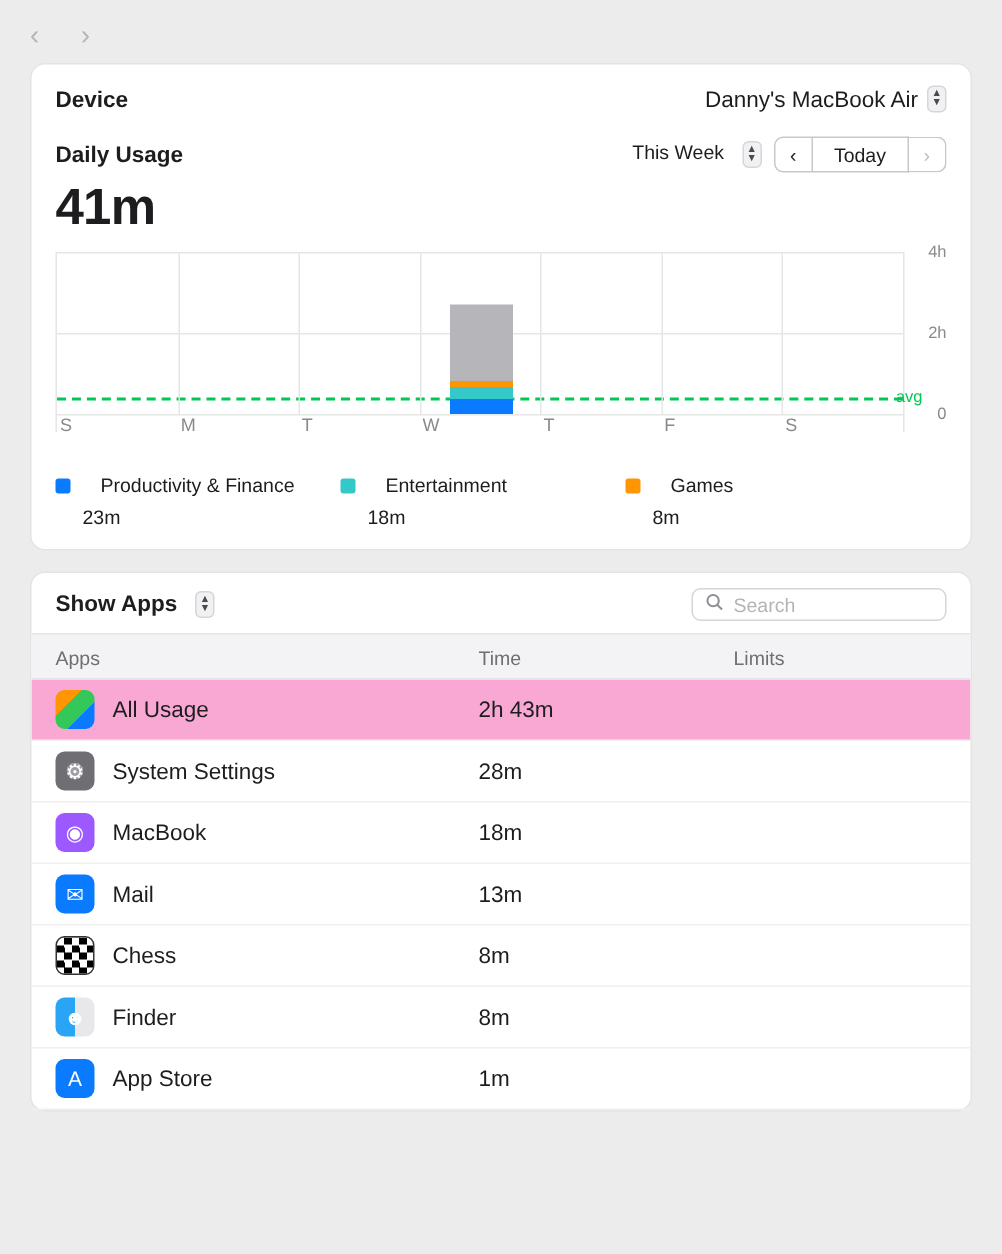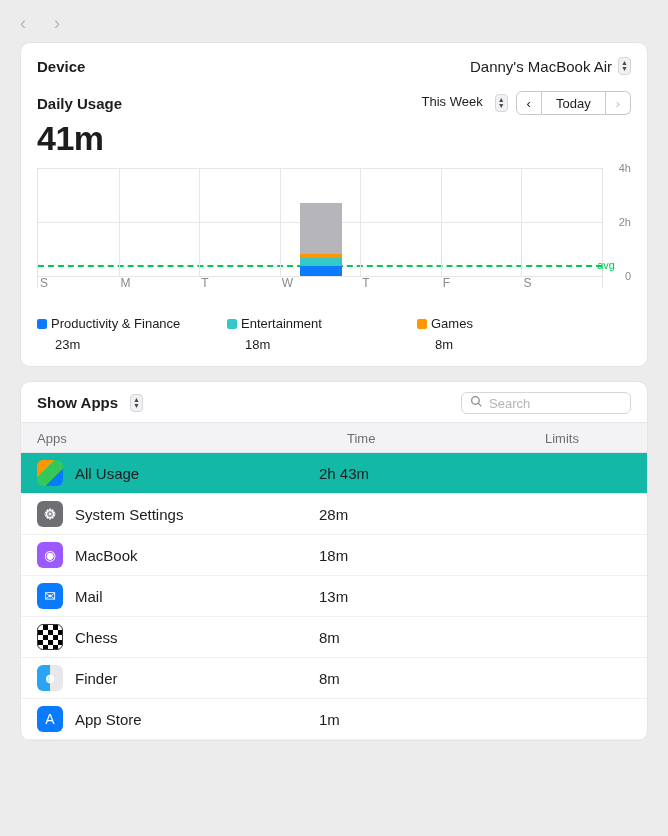--- a/index.html
+++ b/index.html
@@ -107,21 +107,21 @@
     .seg-prod   { background: #0a7aff; }
     .seg-other  { background: #b6b6ba; }
     .y-axis { width: 28px; position: relative; }
     .y-tick { position: absolute; right: 0; font-size: 11px; color: #8a8a8e; transform: translateY(-50%);}
     .y-avg  { position: absolute; right: 16px; font-size: 11px; color: #00c853; transform: translateY(-50%);}
     .x-labels { position:absolute; bottom:-4px; left:0; right:0; height:16px;}
     .x-label { position:absolute; font-size: 12px; color: #8a8a8e; }
 
     .legend { display: flex; gap: 0; margin-top: 28px; }
     .legend-item { display:flex; flex-direction: column; gap:6px; }
-    .legend-top { display:flex; align-items:center; gap:4px; font-size: 13px;}
+    .legend-top { display:flex; align-items:center; gap:20px; font-size: 13px;}
     .legend-col1 { width: 190px;}
     .legend-col2 { width: 190px;}
     .legend-col3 { width: 140px;}
     .swatch { width: 10px; height: 10px; border-radius: 2px; display:inline-block; }
     .legend-val { font-size: 13px; color: #1d1d1f; padding-left: 18px;}
 
     
     .card2 { margin-top: 14px; padding: 10px 0 0 0; }
     .card2-header {
       display:flex; align-items:center; justify-content: space-between;
@@ -138,32 +138,31 @@
     }
     .search input::placeholder { color: #b4b4b8; }
     .search-icon { color: #8f8f93; font-size: 12px; }
 
     .table-headers {
       display:flex;  font-size: 13px; color: #6e6e73;
       padding: 8px 16px 6px 16px;
       background: #f3f3f5;
       border-top: 1px solid #e6e6e8;
       border-bottom: 1px solid #e6e6e8;
-      gap: 28px;
     }
     .col-apps { width: 282px; }
     .col-time { width: 170px; }
     .col-limits { flex:1; }
 
     .table-body { overflow:auto; }
     .app-row {
       display:flex; align-items:center; padding: 7px 16px; font-size: 15px;
       border-bottom: 1px solid #f0f0f2;
     }
-    .app-row.selected { background: #14b8a6; }
+    .app-row.selected { background: #f9a8d4; }
     .app-cell { display:flex; align-items:center; gap: 12px; width: 282px;}
     .app-icon { width: 26px; height: 26px; border-radius: 6px; display:inline-flex; align-items:center; justify-content:center; font-size:14px; color:#fff; flex-shrink:0;}
     .app-name { font-size: 15px; }
     .app-time { width: 170px; font-size: 15px;}
     .ic-allusage { background: linear-gradient(135deg,#ff9500 0 33%, #34c759 33% 66%, #0a7aff 66%);}
     .ic-settings { background: radial-gradient(circle,#9e9ea3 30%, #6e6e73 31%); }
     .ic-podcasts { background: #9b59ff; }
     .ic-mail { background: #0a7aff; }
     .ic-chess {
       background:

